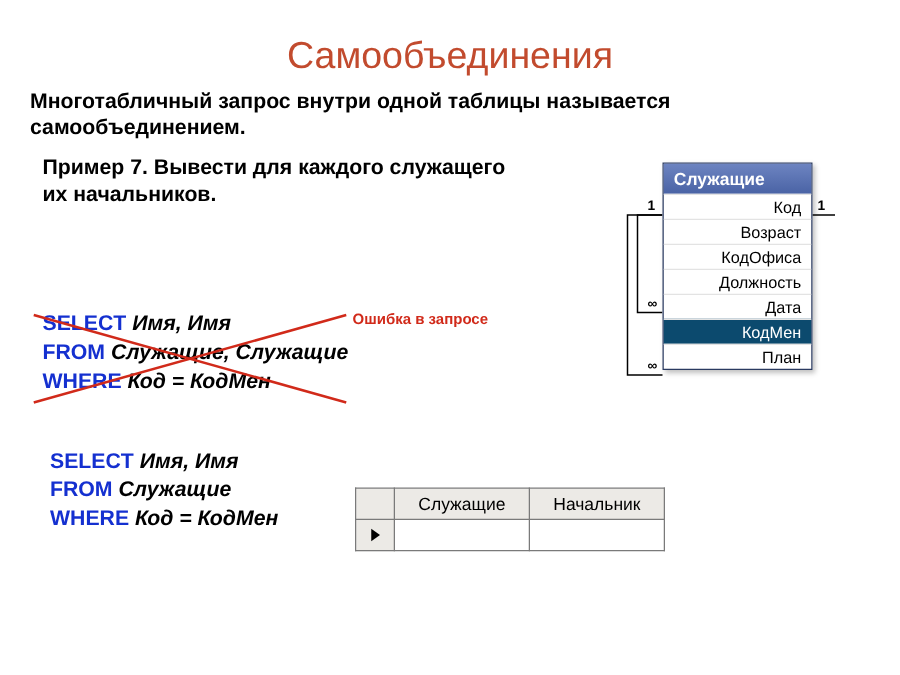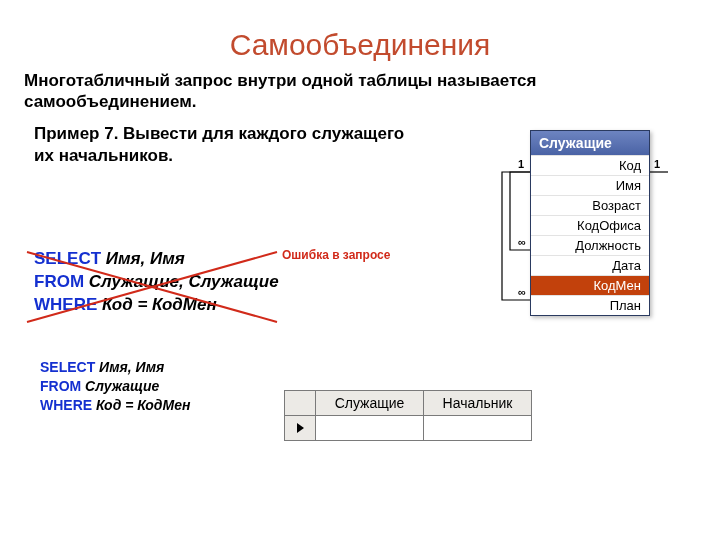--- a/index.html
+++ b/index.html
@@ -32,21 +32,21 @@
   .sql1{
     position:absolute;
     left:34px; top:248px;
     font-size:17px;
     font-weight:700;
     line-height:1.35;
   }
   .sql2{
     position:absolute;
     left:40px; top:358px;
-    font-size:14px;
+    font-size:17px;
     font-weight:700;
     line-height:1.35;
   }
   .kw{color:#1430d0}
   .ob{color:#000000;font-style:italic}
   .err{
     position:absolute;
     left:282px; top:248px;
     color:#d12a1a;
     font-weight:700;
@@ -99,21 +99,21 @@
     font-weight:700;
     padding:4px 8px;
     font-size:14px;
   }
   .tbl .fld{
     padding:2px 8px;
     border-top:1px solid #e3e3e3;
     white-space:nowrap;
     text-align:right;
   }
-  .tbl .fld.sel{background:#c2410c;color:#fff}
+  .tbl .fld.sel{background:#0c4a6e;color:#fff}
   .rel{position:absolute;inset:0;pointer-events:none}
   .rel path{stroke:#000;stroke-width:1.2;fill:none}
   .rel text{font-size:11px;font-weight:700}
 </style>
 </head>
 <body>
 
 <div class="title">Самообъединения</div>
 <div class="intro">Многотабличный запрос внутри одной таблицы называется самообъединением.</div>
 <div class="example">Пример 7. Вывести для каждого служащего их начальников.</div>
@@ -170,21 +170,20 @@
 
     <path d="M166 42 H186"></path>
     <text x="36" y="38">1</text>
     <text x="36" y="116">∞</text>
     <text x="36" y="166">∞</text>
     <text x="172" y="38">1</text>
   </svg>
   <div class="tbl">
     <div class="hdr">Служащие</div>
     <div class="fld">Код</div>
-    <div class="fld">Имя</div>
     <div class="fld">Возраст</div>
     <div class="fld">КодОфиса</div>
     <div class="fld">Должность</div>
     <div class="fld">Дата</div>
     <div class="fld sel">КодМен</div>
     <div class="fld">План</div>
   </div>
 </div>
 
 </body></html>

